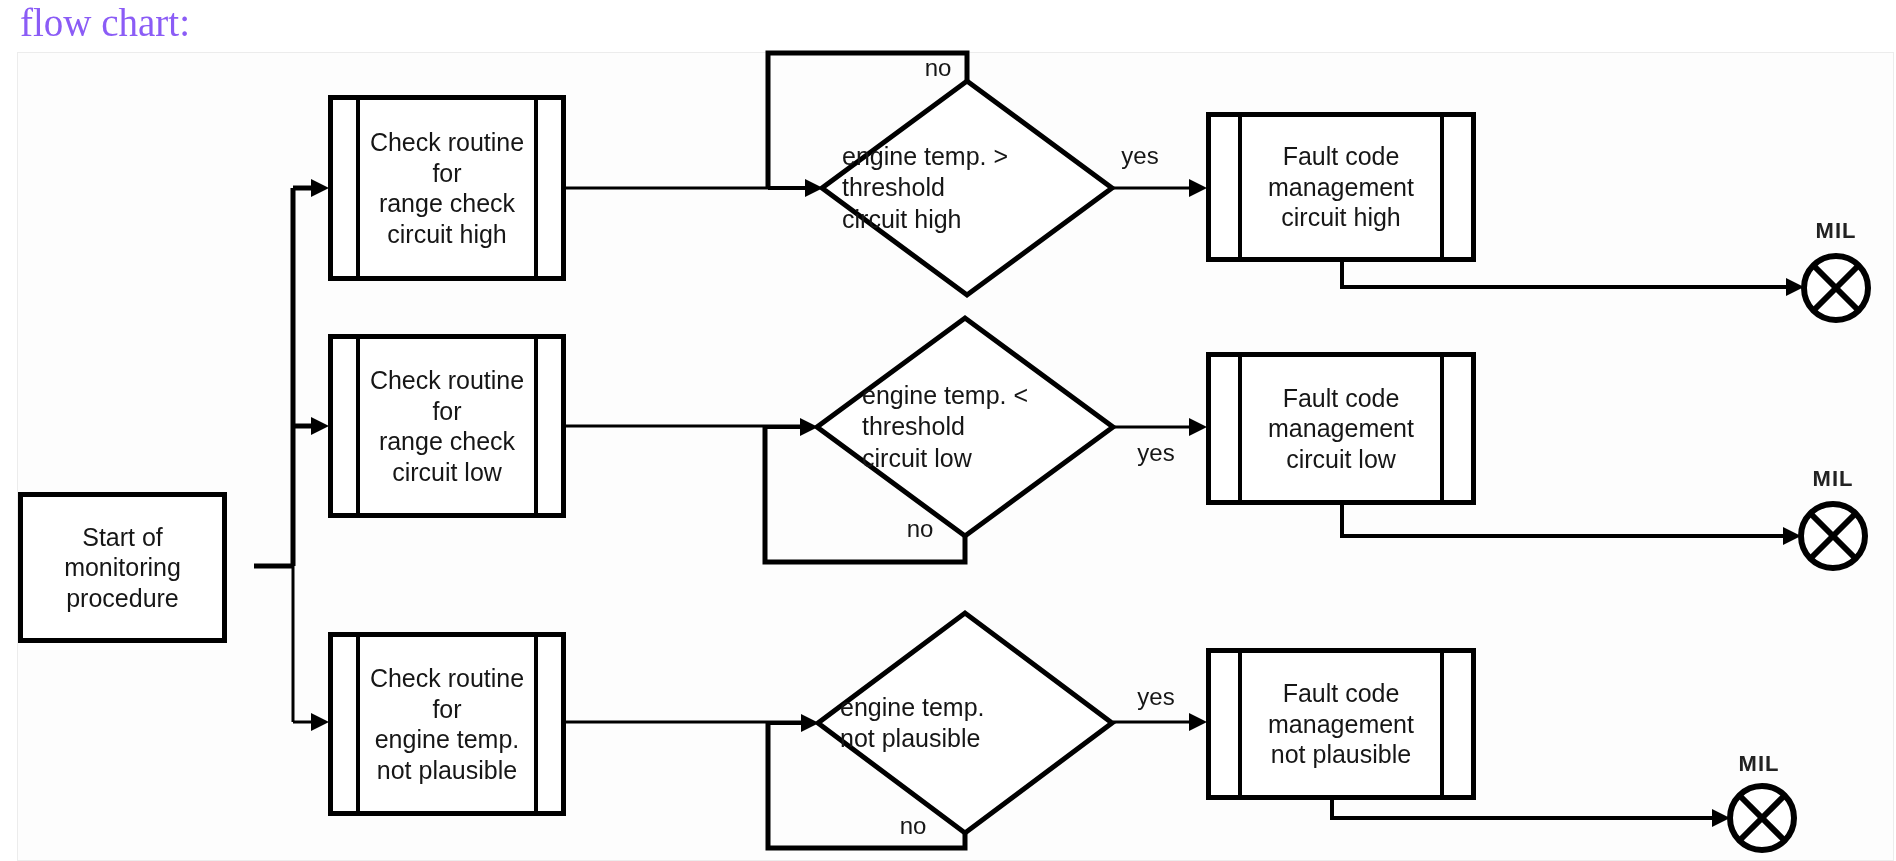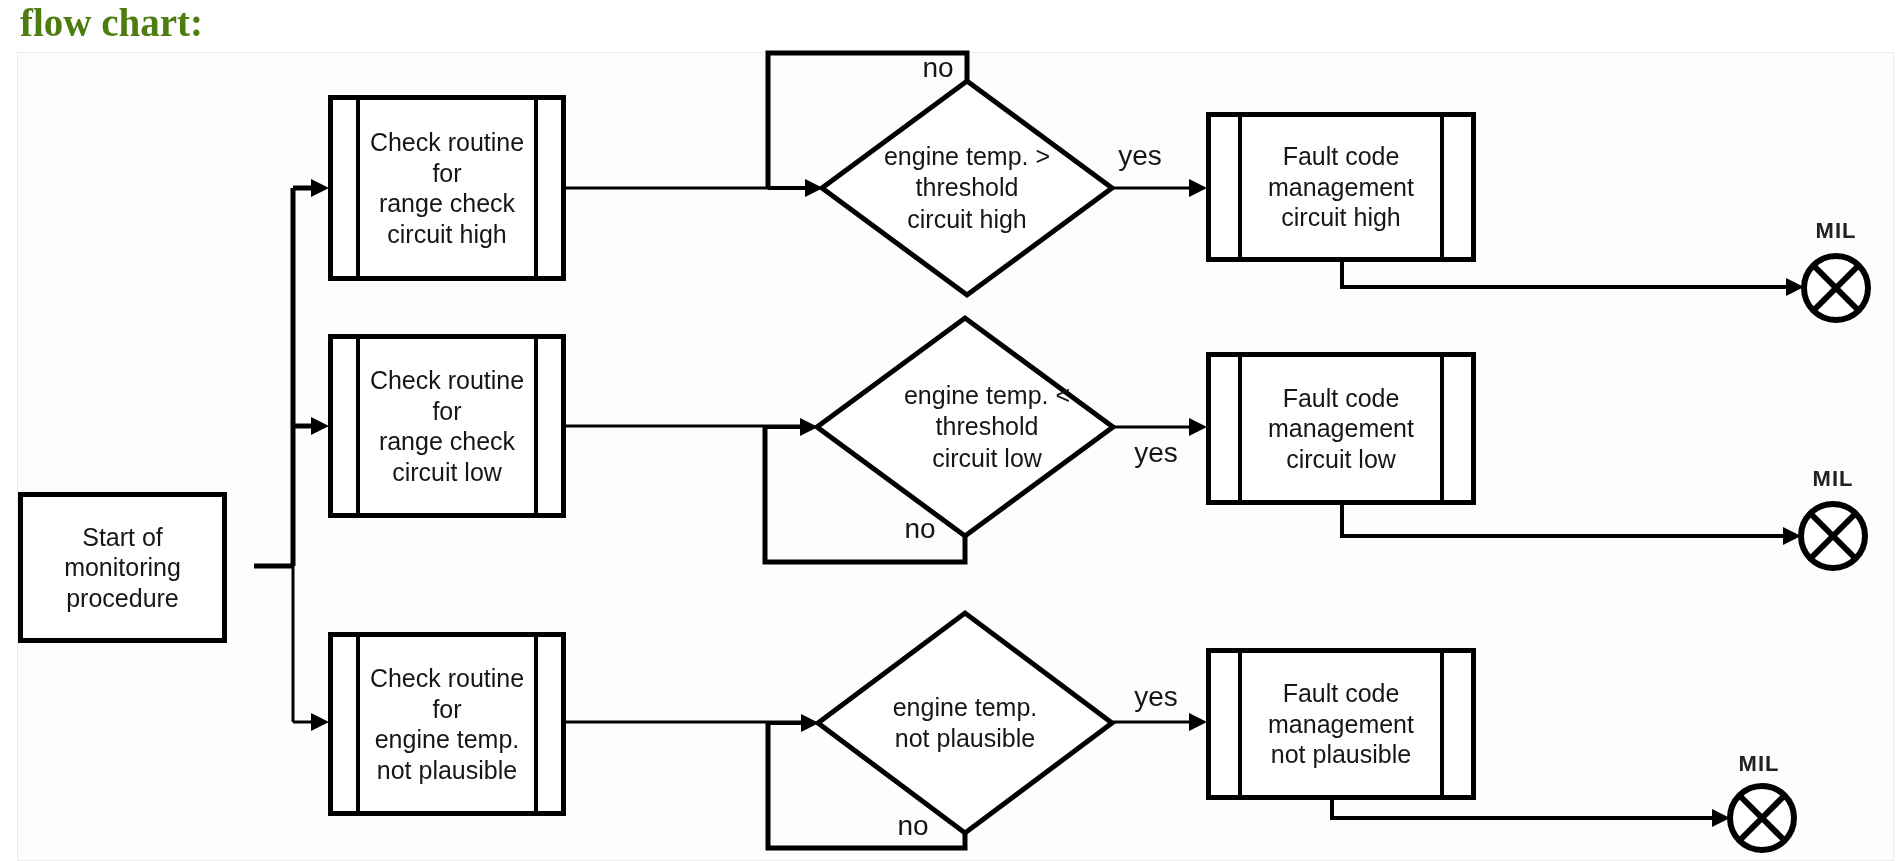--- a/index.html
+++ b/index.html
@@ -11,21 +11,21 @@
     color:#111;
     overflow:hidden;
   }
   .panel{
     position:absolute;left:17px;top:52px;right:2px;bottom:0;
     background:#fdfdfd;border:1px solid #ececec;
   }
   .page-title{
     position:absolute;left:20px;top:0px;
     font-family:"Liberation Serif", serif;
-    font-weight:bold;font-size:39px;color:#4d7c0f;
+    font-weight:normal;font-size:39px;color:#8b5cf6;
     letter-spacing:0px;
     text-align:center;
   }
   .node{
     position:absolute;
     background:#fff;
     border:5px solid #000;
     display:flex;align-items:center;justify-content:center;
     text-align:center;
     box-sizing:border-box;
@@ -36,27 +36,26 @@
     color:#161616;
   }
   .subbar{
     position:absolute;top:0;bottom:0;width:4px;background:#000;
   }
   .subbar.left{left:23px;}
   .subbar.right{right:23px;}
   .diamond-label{
     position:absolute;
     white-space:pre-line;
-    text-align:center;
     font-size:25px;line-height:1.25;color:#161616;
     transform:translate(-50%,-50%);
   }
   .edge-label{
     position:absolute;
-    font-size:28px;color:#161616;
+    font-size:24px;color:#161616;
     transform:translate(-50%,-50%);
     background:transparent;
   }
   .mil-label{
     position:absolute;
     font-size:22px;font-weight:bold;color:#222;
     transform:translate(-50%,-50%);
     letter-spacing:1px;
   }
   svg{position:absolute;left:0;top:0;}

